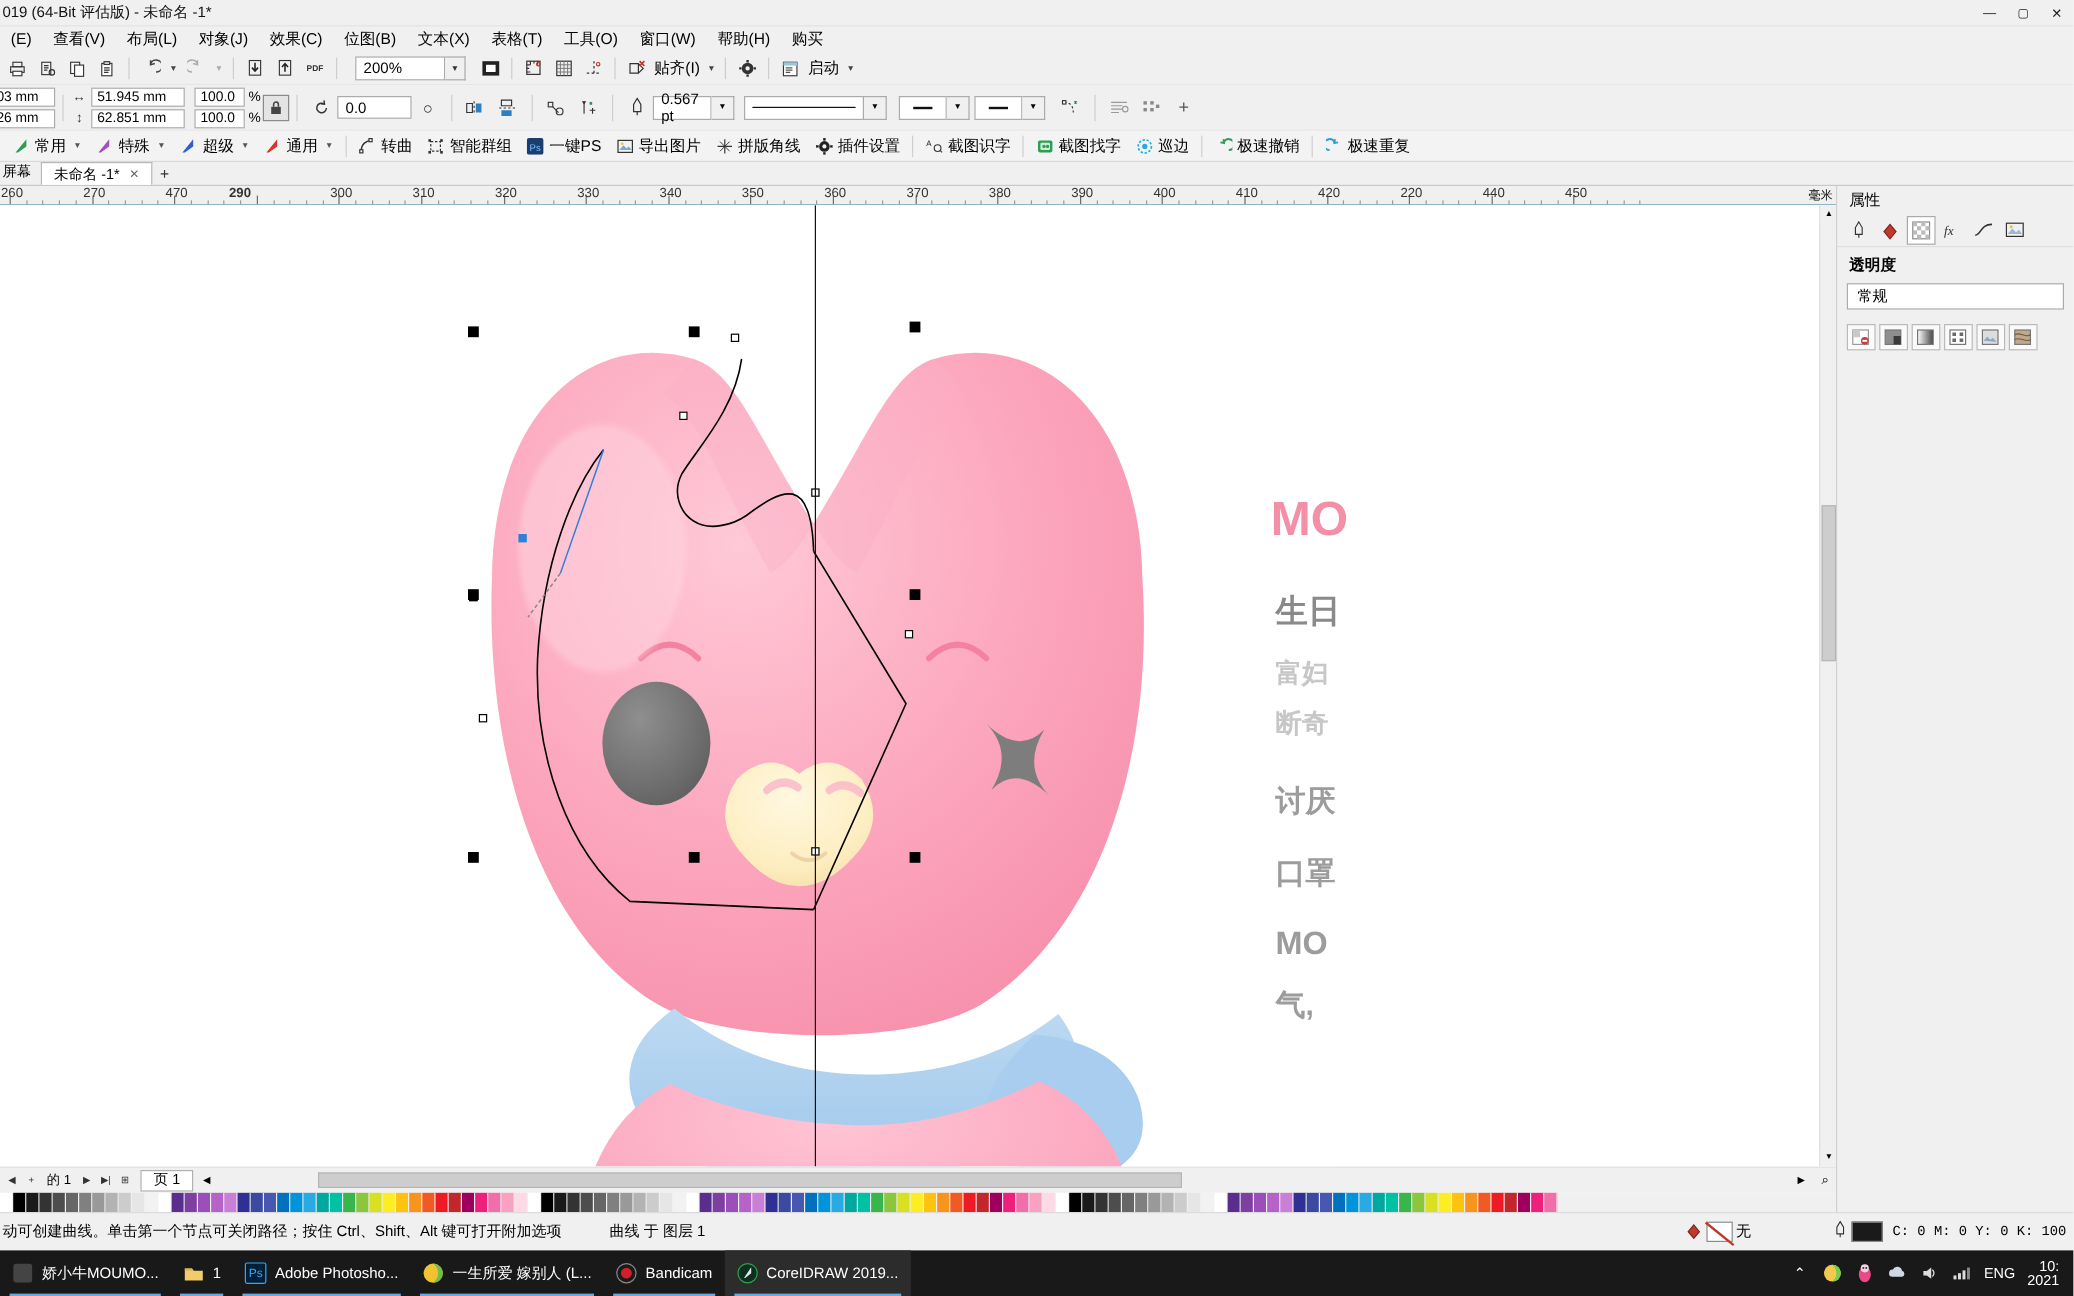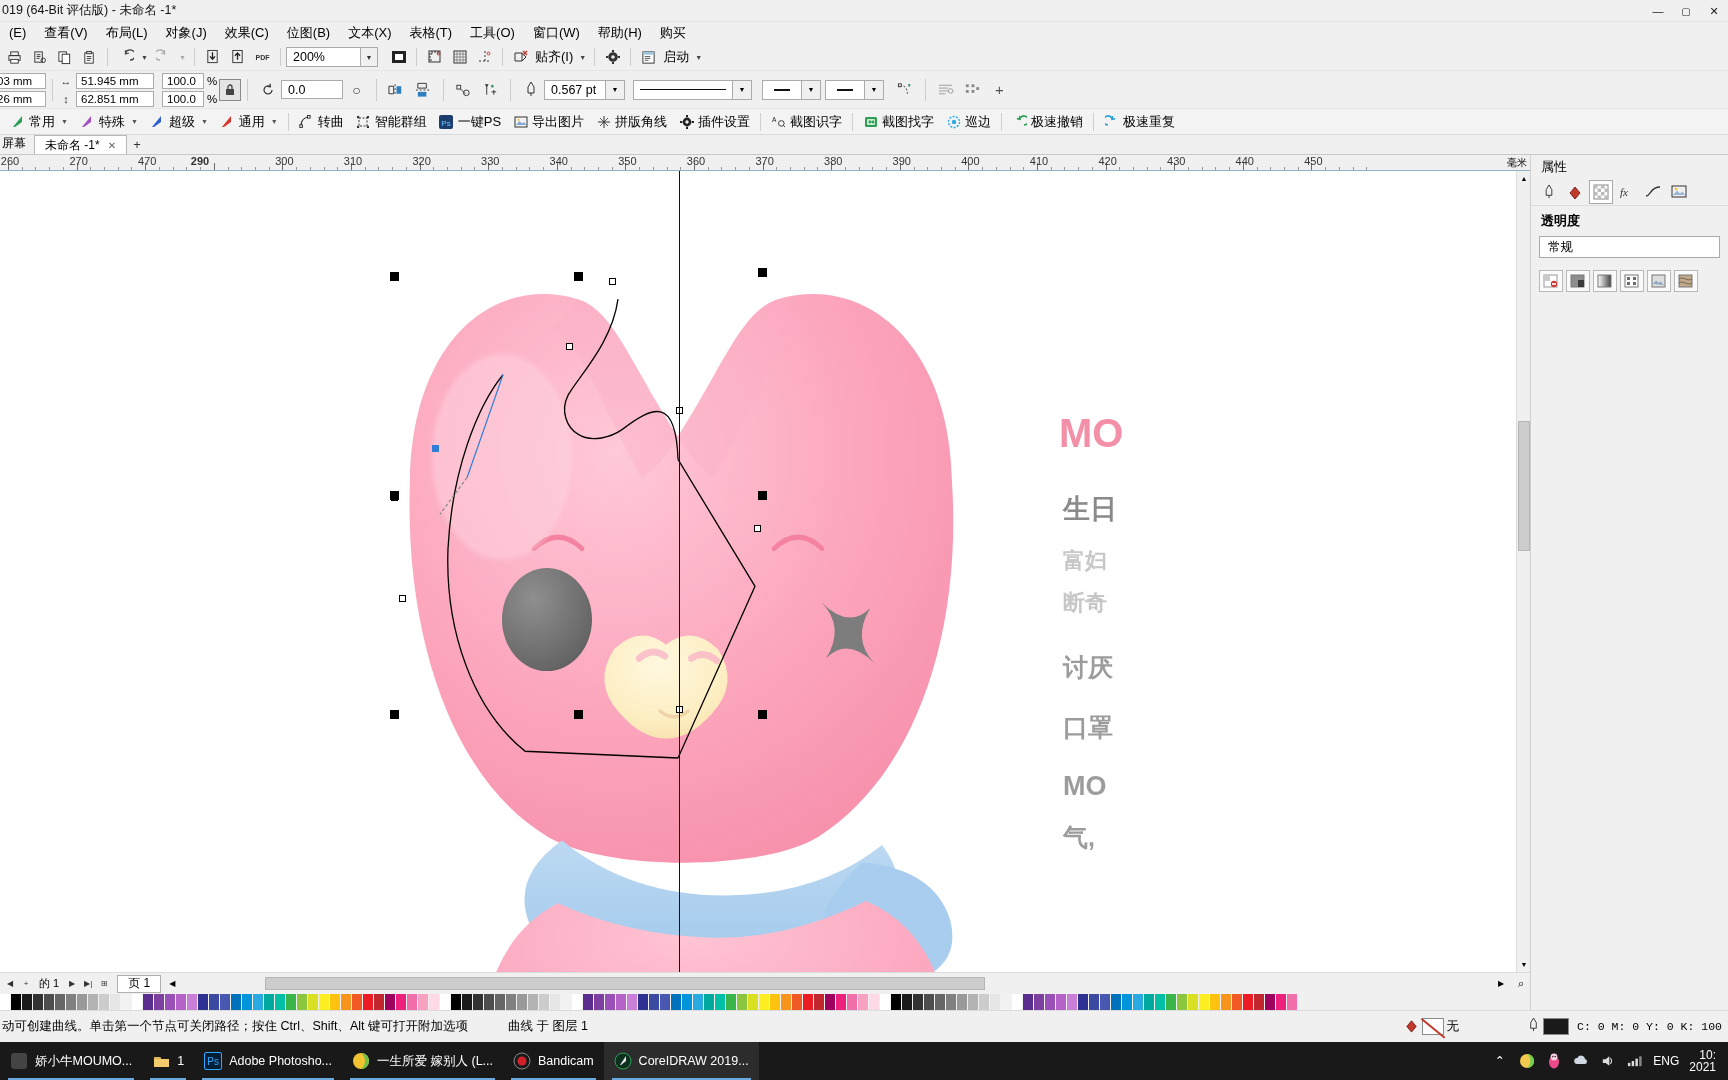--- a/index.html
+++ b/index.html
@@ -246,21 +246,21 @@
     <div class="tb-btn">
       <svg width="15" height="16" viewBox="0 0 16 16">
           <rect x="3" y="1" width="10" height="13" fill="none" stroke="#333"></rect>
           <path d="M8 11V4M5.3 6.7 8 3.7 10.7 6.7" fill="none" stroke="#222" stroke-width="1.4"></path>
         </svg>
     </div>
     <div class="tb-btn">
       <span style="font-size:7px;font-weight:bold;line-height:7px;text-align:center;">PDF</span>
     </div>
     <div class="tb-sep"></div>
-    <div style="display:flex;align-items:center;margin-left:0;justify-content:space-between;">
+    <div style="display:flex;align-items:center;margin-left:10px;justify-content:space-between;">
       <div class="zoombox">200%</div>
       <div class="zoomdd">▼</div>
     </div>
     <div class="tb-btn" style="margin-left:8px">
       <svg width="16" height="14" viewBox="0 0 16 14">
           <rect x="1" y="1" width="14" height="12" fill="#222"></rect>
           <rect x="4" y="4" width="8" height="6" fill="#fff"></rect>
         </svg>
     </div>
     <div class="tb-sep"></div>
@@ -390,21 +390,21 @@
         </svg>
     </div>
     <div class="pb-sep"></div>
     <div class="pb-btn">
       <svg width="14" height="17" viewBox="0 0 14 17">
           <path d="M7 1l3 5v6H4V6z" fill="none" stroke="#333"></path>
           <path d="M7 12v3" stroke="#333"></path>
         </svg>
     </div>
     <div style="display:flex;align-items:center;">
-      <div class="owbox" style="width:62px">0.567 pt</div>
+      <div class="owbox" style="width:49px">0.567 pt</div>
       <div class="ddbtn">▼</div>
     </div>
     <div style="display:flex;align-items:center;margin-left:8px;">
       <div class="stylebox">
           <div style="width:86px;height:1px;background:#111;"></div>
         </div>
       <div class="ddbtn">▼</div>
     </div>
     <div style="display:flex;align-items:center;margin-left:10px;">
       <div class="arrowbox">
@@ -710,21 +710,21 @@
           <div class="tks" style="left: 1064.4px;"></div>
           <div class="tks" style="left: 1078.1px;"></div>
           <div class="tks" style="left: 1091.8px;"></div>
           <div class="tk" style="left: 1105.6px;"></div>
           <div class="lb" style="left: 1107.6px;">420</div>
           <div class="tks" style="left: 1119.3px;"></div>
           <div class="tks" style="left: 1133px;"></div>
           <div class="tks" style="left: 1146.7px;"></div>
           <div class="tks" style="left: 1160.4px;"></div>
           <div class="tk" style="left: 1174.2px;"></div>
-          <div class="lb" style="left: 1176.2px;">430</div>
+          <div class="lb" style="left: 1176.2px;">220</div>
           <div class="tks" style="left: 1187.9px;"></div>
           <div class="tks" style="left: 1201.6px;"></div>
           <div class="tks" style="left: 1215.3px;"></div>
           <div class="tks" style="left: 1229px;"></div>
           <div class="tk" style="left: 1242.8px;"></div>
           <div class="lb" style="left: 1244.8px;">440</div>
           <div class="tks" style="left: 1256.5px;"></div>
           <div class="tks" style="left: 1270.2px;"></div>
           <div class="tks" style="left: 1283.9px;"></div>
           <div class="tks" style="left: 1297.6px;"></div>

